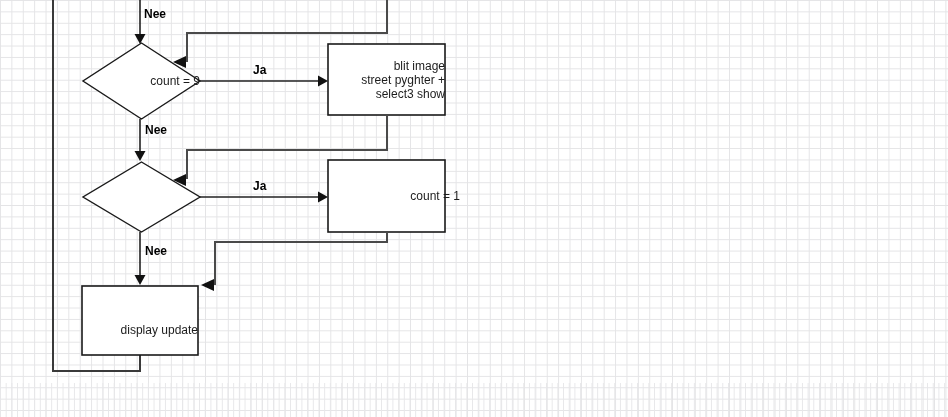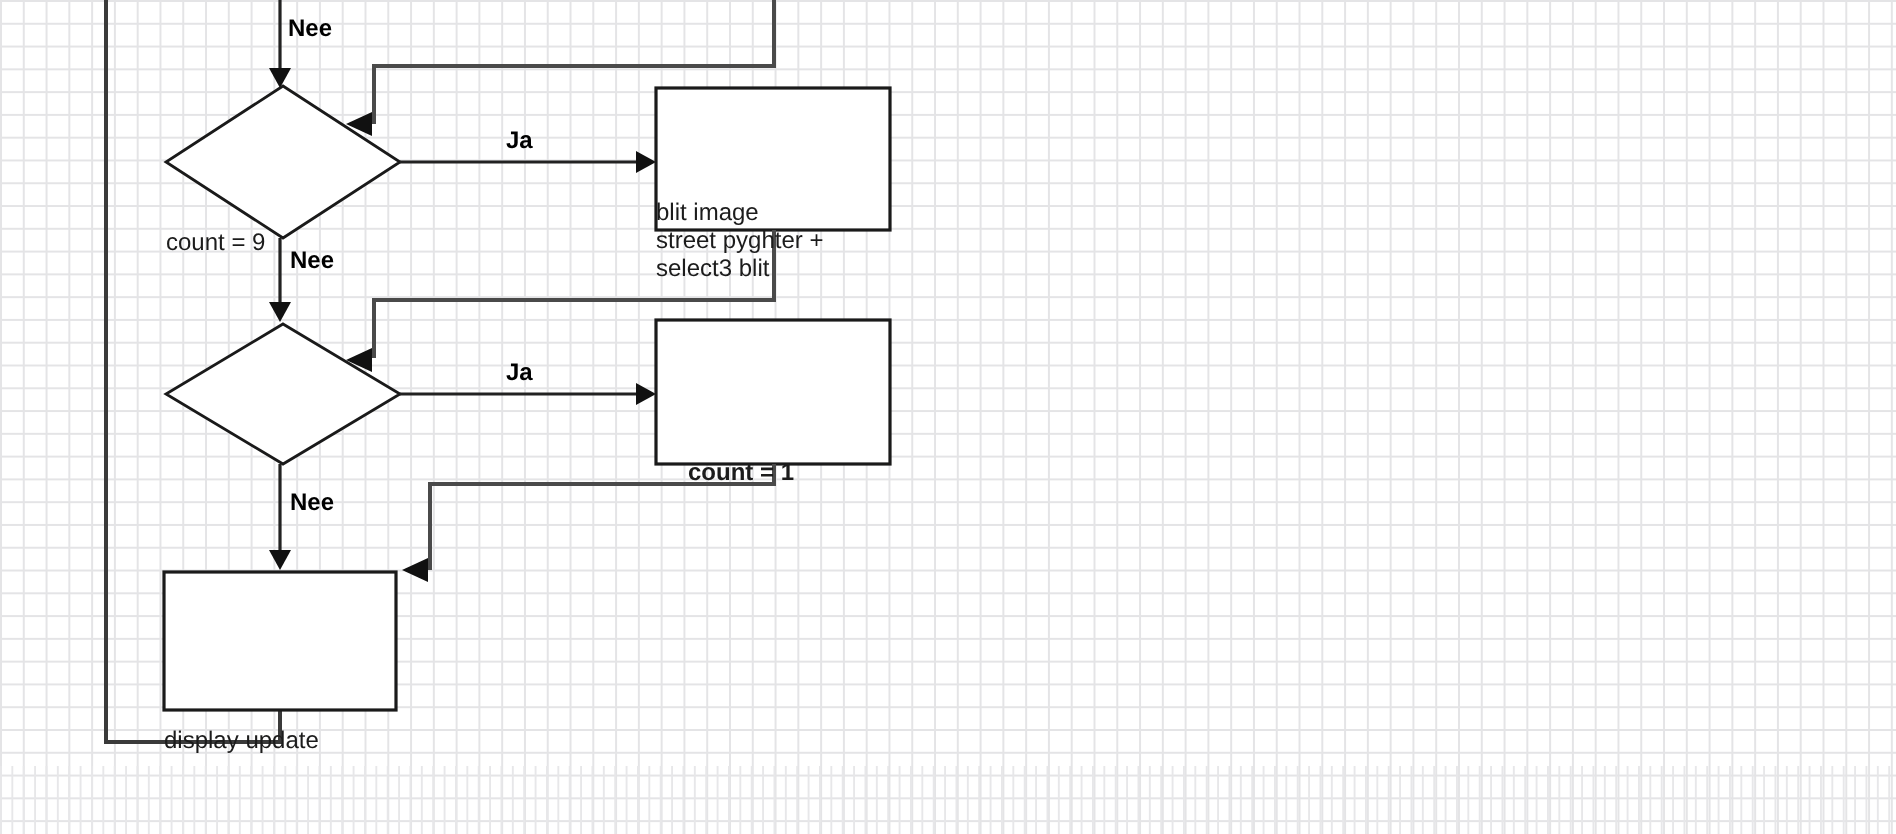--- a/index.html
+++ b/index.html
@@ -37,25 +37,24 @@
     position: absolute;
     color: #1c1c1c;
     font-size: 12px;
     line-height: 14px;
     white-space: nowrap;
     pointer-events: none;
   }
   .node-lbl {
     display: flex;
     flex-direction: column;
-    align-items: flex-start;
+    align-items: flex-end;
     justify-content: center;
     text-align: center;
     white-space: normal;
-    margin-top: 40px;
   }
   .edge-lbl {
     font-weight: bold;
     color: #000000;
   }
 </style>
 </head>
 <body>
 
 <div class="canvas">
@@ -99,25 +98,25 @@
     <polygon points="134.5,275 145.5,275 140,285" fill="#111111"></polygon>
 
     <rect x="82" y="286" width="116" height="69" fill="#ffffff" stroke="#1a1a1a" stroke-width="1.6"></rect>
   </svg>
 
   <div class="lbl node-lbl" style="left:83px; top:43px; width:117px; height:76px;">count = 9</div>
 
   <div class="lbl node-lbl" style="left:328px; top:44px; width:117px; height:71px;">
     <span>blit image</span>
     <span>street pyghter +</span>
-    <span>select3 blit</span>
+    <span>select3 show</span>
   </div>
 
 
-  <div class="lbl node-lbl" style="left:344px; top:160px; width:136px; height:72px;font-weight:bold;">count = 1</div>
+  <div class="lbl node-lbl" style="left:324px; top:160px; width:136px; height:72px;">count = 1</div>
 
   <div class="lbl node-lbl" style="left:82px; top:286px; width:116px; height:88px;">display update</div>
 
   <div class="lbl edge-lbl" style="left:144px; top:7px;">Nee</div>
 
   <div class="lbl edge-lbl" style="left:253px; top:63px;">Ja</div>
 
   <div class="lbl edge-lbl" style="left:145px; top:123px;">Nee</div>
 
   <div class="lbl edge-lbl" style="left:253px; top:179px;">Ja</div>

